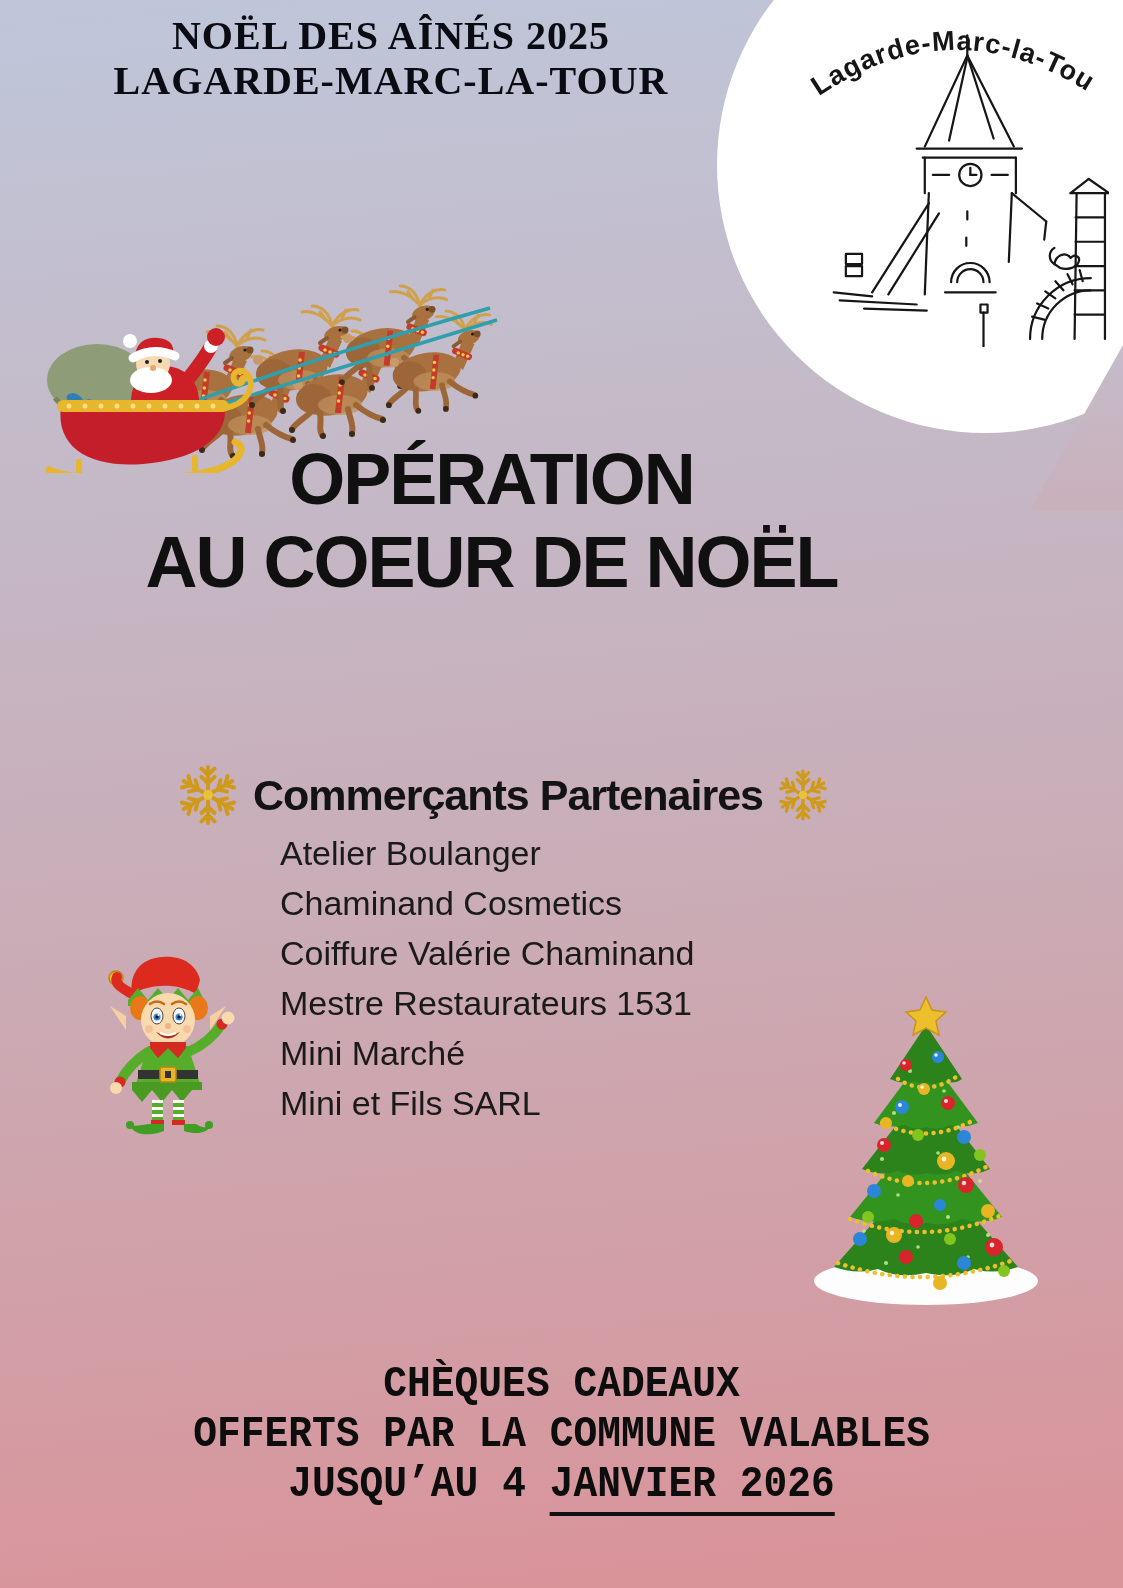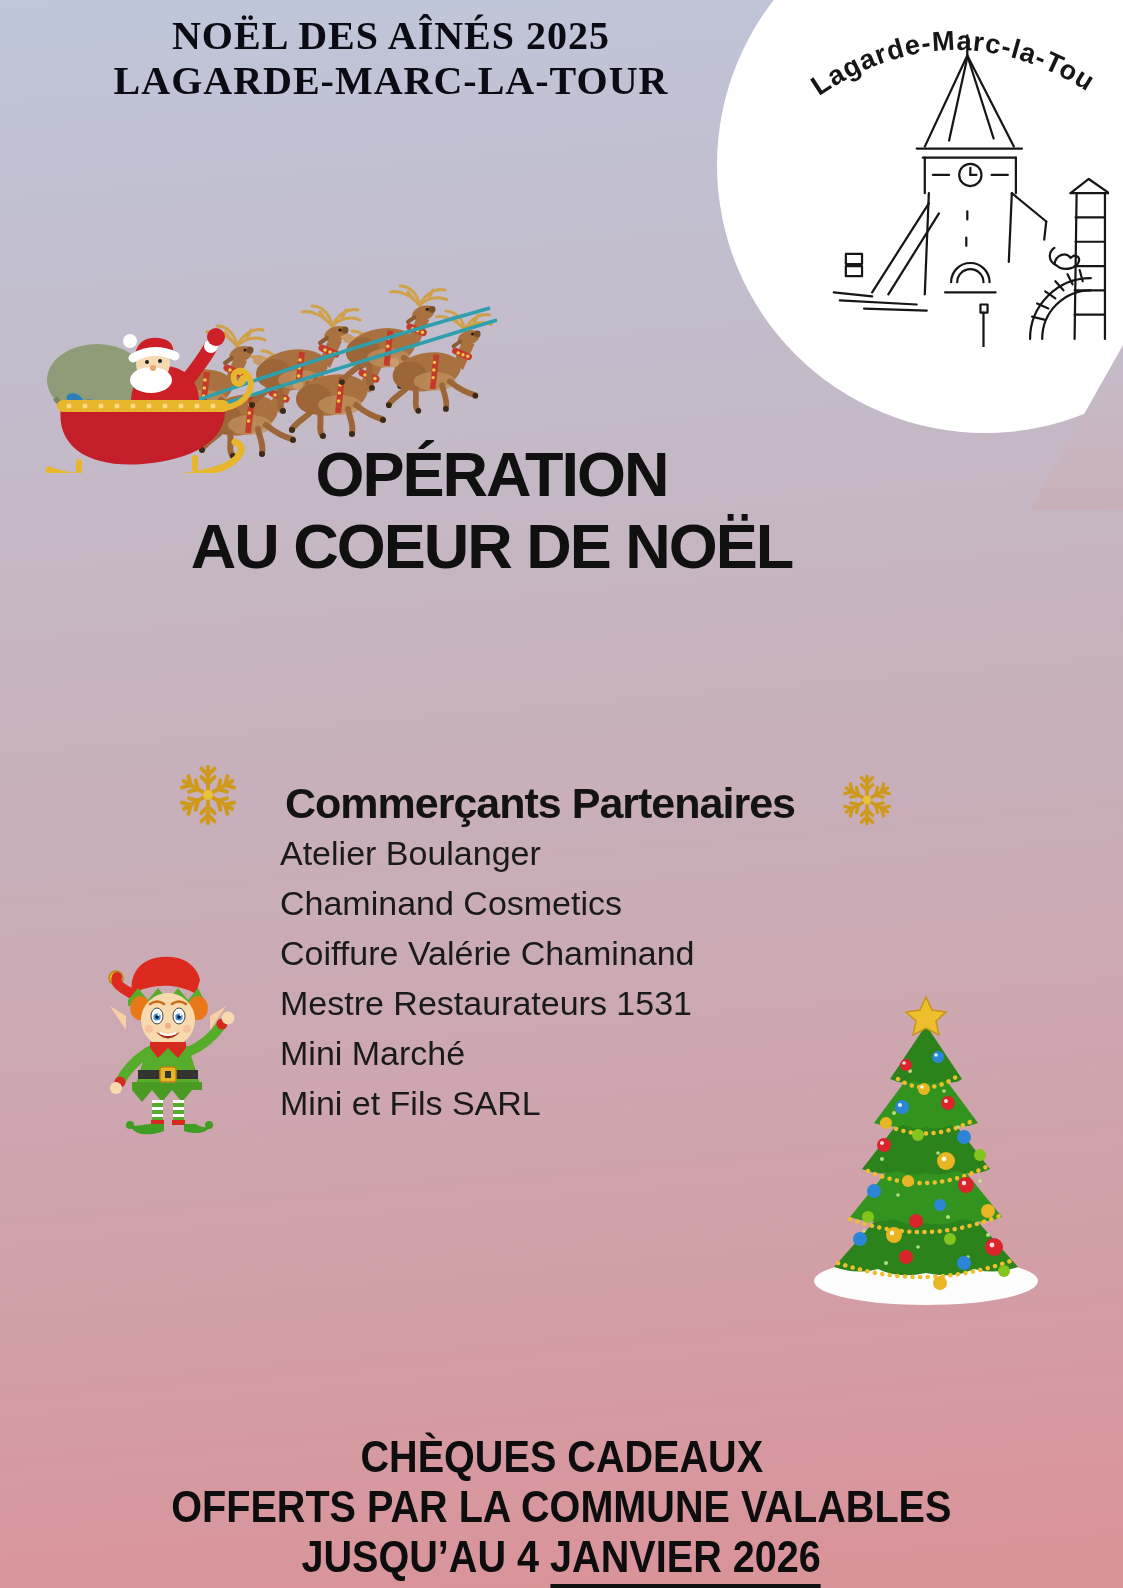--- a/index.html
+++ b/index.html
@@ -24,36 +24,36 @@
   .logo-wedge{
     left:1030px;top:345px;width:93px;height:165px;z-index:2;
     background:linear-gradient(180deg,#c5bcca,#c9b0ba);
     clip-path:polygon(100% 0,0 100%,100% 100%);
   }
   
   .sleigh{left:35px;top:168px;width:490px;height:305px;z-index:3;}
   
   .main-title{
     left:0;top:438px;width:983px;text-align:center;
-    font-weight:bold;font-size:63px;line-height:1.15;letter-spacing:-2px;color:#101010;
+    font-weight:bold;font-size:72px;line-height:1.15;letter-spacing:-2px;color:#101010;
   }
   
   .partners{left:175px;top:762px;width:760px;}
-  .partners-head{display:flex;align-items:flex-end;gap:44px;}
+  .partners-head{display:flex;align-items:center;gap:12px;}
   .partners-heading{font-weight:bold;font-size:43px;letter-spacing:-1px;color:#131313;}
   .snowflake{width:66px;height:66px;flex:0 0 auto;}
   .snowflake.small{width:56px;height:56px;}
   .partners-list{margin-left:105px;font-size:34px;line-height:50px;color:#1a1a1a;}
   
   .elf{left:92px;top:942px;width:152px;height:196px;}
   .tree{left:798px;top:995px;width:258px;height:312px;}
   
   .footer{
-    left:0;top:1432px;width:1123px;text-align:center;
-    font-weight:bold;font-size:45px;line-height:50px;color:#0d0d0d;
+    left:0;top:1360px;width:1123px;text-align:center;
+    font-weight:bold;font-size:45px;line-height:50px;color:#0d0d0d;font-family:Liberation Mono, monospace;
   }
   .footer .line{display:inline-block;transform:scaleX(0.88);white-space:nowrap;}
   .footer .row{height:50px;}
   .u{border-bottom:4px solid #111;padding-bottom:2px;}
 </style>
 </head>
 <body>
 
 <div class="abs top-title">
   <div>NOËL DES AÎNÉS 2025</div>

